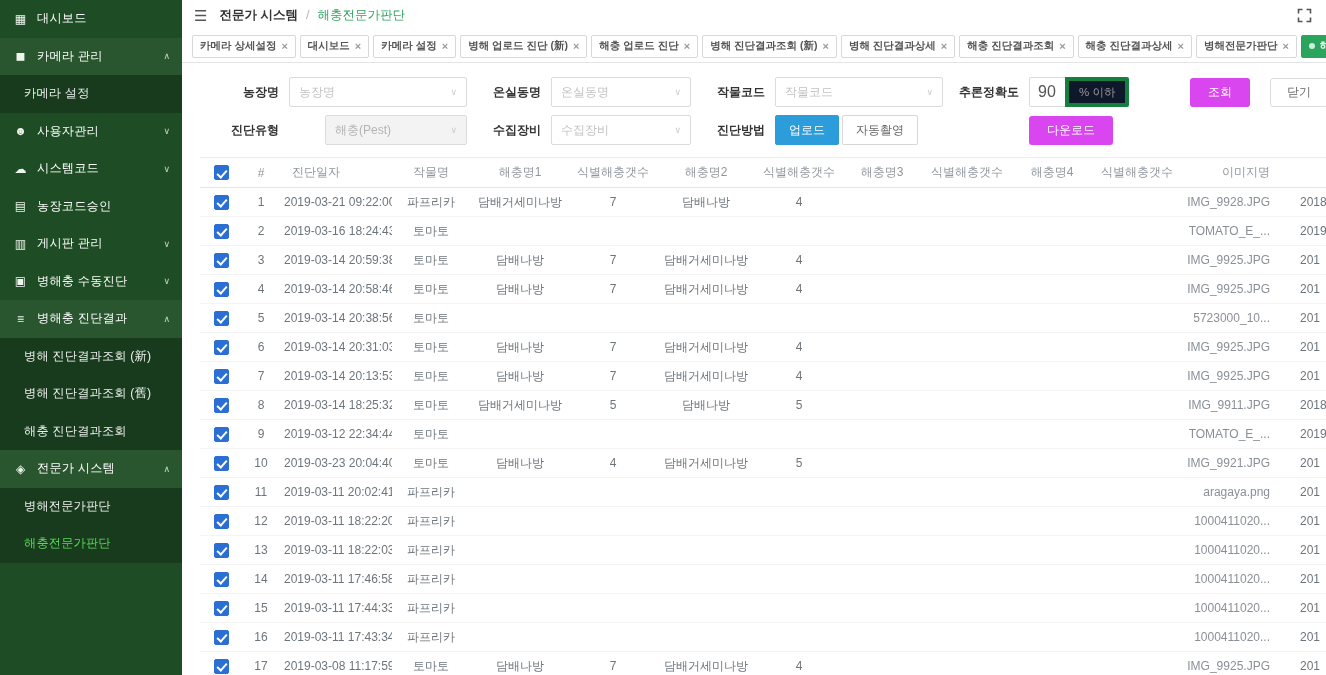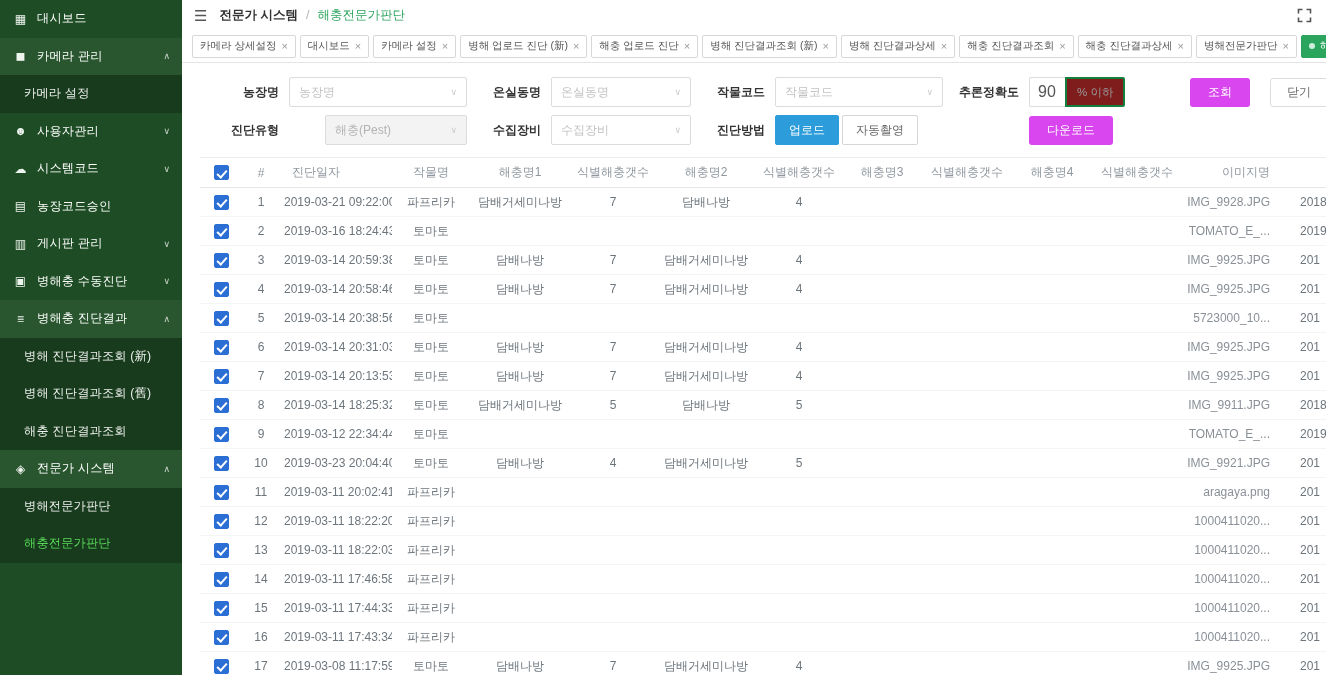--- a/index.html
+++ b/index.html
@@ -29,43 +29,43 @@
   .breadcrumb { display:flex; align-items:center; gap:8px; font-size:12.5px; white-space:nowrap; }
   .bc-section { color:#333; font-weight:bold; }
   .bc-sep { color:#b5b5b5; }
   .bc-current { color:#2ba55e; }
   .fullscreen { margin-left:auto; display:flex; cursor:pointer; }
 
   .tabbar { height:33px; display:flex; align-items:center; gap:4px; padding:0 10px;
     border-bottom:1px solid #e4e4e4; overflow:hidden; }
   .tab { display:inline-flex; align-items:center; height:23px; padding:0 7px;
     border:1px solid #d8d8d8; border-radius:2px; background:#fff; color:#555;
-    font-size:10.5px; cursor:pointer; white-space:nowrap; flex-shrink:0; }
+    font-size:10.5px; cursor:pointer; white-space:nowrap; flex-shrink:0;font-weight:bold; }
   .tab-close { margin-left:5px; color:#9a9a9a; font-size:11px; }
   .tab-dot { display:none; width:6px; height:6px; border-radius:50%; background:#cdeedd; margin-right:5px; }
   .tab.active { background:#2ba55e; border-color:#2ba55e; color:#fff; }
   .tab.active .tab-dot { display:inline-block; }
 
   
   .filters { display:grid;
     grid-template-columns:76px 178px 84px 140px 84px 168px 86px 112px 1fr;
     row-gap:8px; align-items:center; padding:14px 14px 12px 31px; }
   .f-label { font-size:12px; color:#333; font-weight:bold; text-align:right;
     padding-right:10px; white-space:nowrap; }
   .select { height:30px; border:1px solid #dcdcdc; border-radius:2px; background:#fff;
     display:flex; align-items:center; justify-content:space-between; padding:0 9px;
     font-size:12px; color:#c2c2c2; cursor:pointer; }
   .select .caret { font-size:9px; color:#ccc; }
   .select.disabled { background:#f3f3f3; color:#b3b3b3; cursor:default;margin-left:36px; }
   .acc-group { display:flex; align-items:stretch; height:30px; }
   .acc-input { width:36px; border:1px solid #dcdcdc; border-right:none;
     border-radius:2px 0 0 2px; padding:0 8px; font-size:16px; color:#555;
     outline:none; font-family:inherit; }
-  .acc-addon { display:flex; align-items:center; padding:0 10px; border:2px solid #15803d;
-    background:#7f1d1d; color:#999; font-size:11.5px; border-radius:0 2px 2px 0; white-space:nowrap; }
+  .acc-addon { display:flex; align-items:center; padding:0 10px; border:4px solid #15803d;
+    background:#0f172a; color:#999; font-size:11.5px; border-radius:0 2px 2px 0; white-space:nowrap; }
   .f-actions { display:flex; justify-content:flex-end; align-items:center; gap:20px; }
   .btn { height:29px; border:none; border-radius:3px; font-size:12px; cursor:pointer;
     font-family:inherit; white-space:nowrap; }
   .btn-blue { background:#d946ef; color:#fff; padding:0 18px; }
   .btn-plain { background:#fff; color:#666; border:1px solid #dcdcdc; padding:0 16px; }
   .btn-close { margin-right:-16px; }
   .method-group { display:flex; gap:3px; }
   .seg-btn { height:30px; padding:0 13px; font-size:12px; border:1px solid #d6d6d6;
     background:#fff; color:#666; border-radius:2px; cursor:pointer; font-family:inherit; }
   .seg-btn.active { background:#2d9cdb; border-color:#2d9cdb; color:#fff; }

